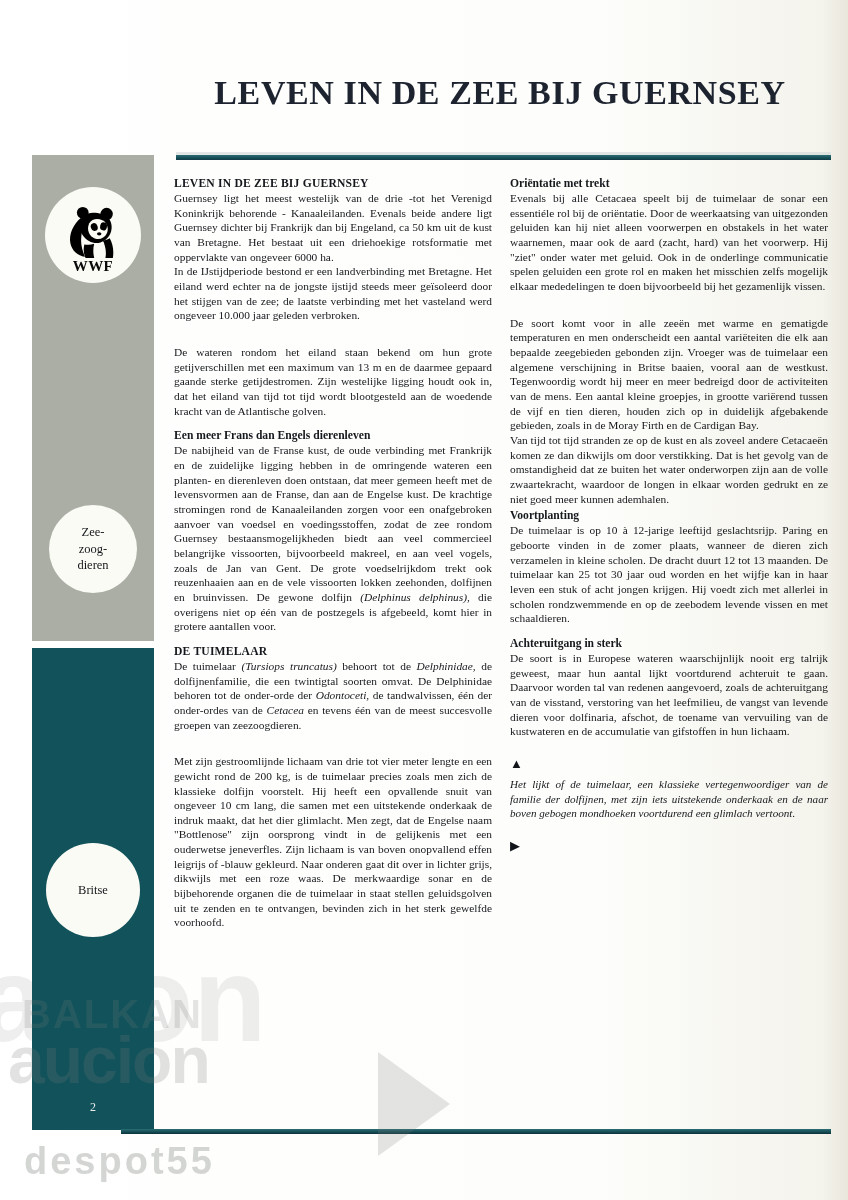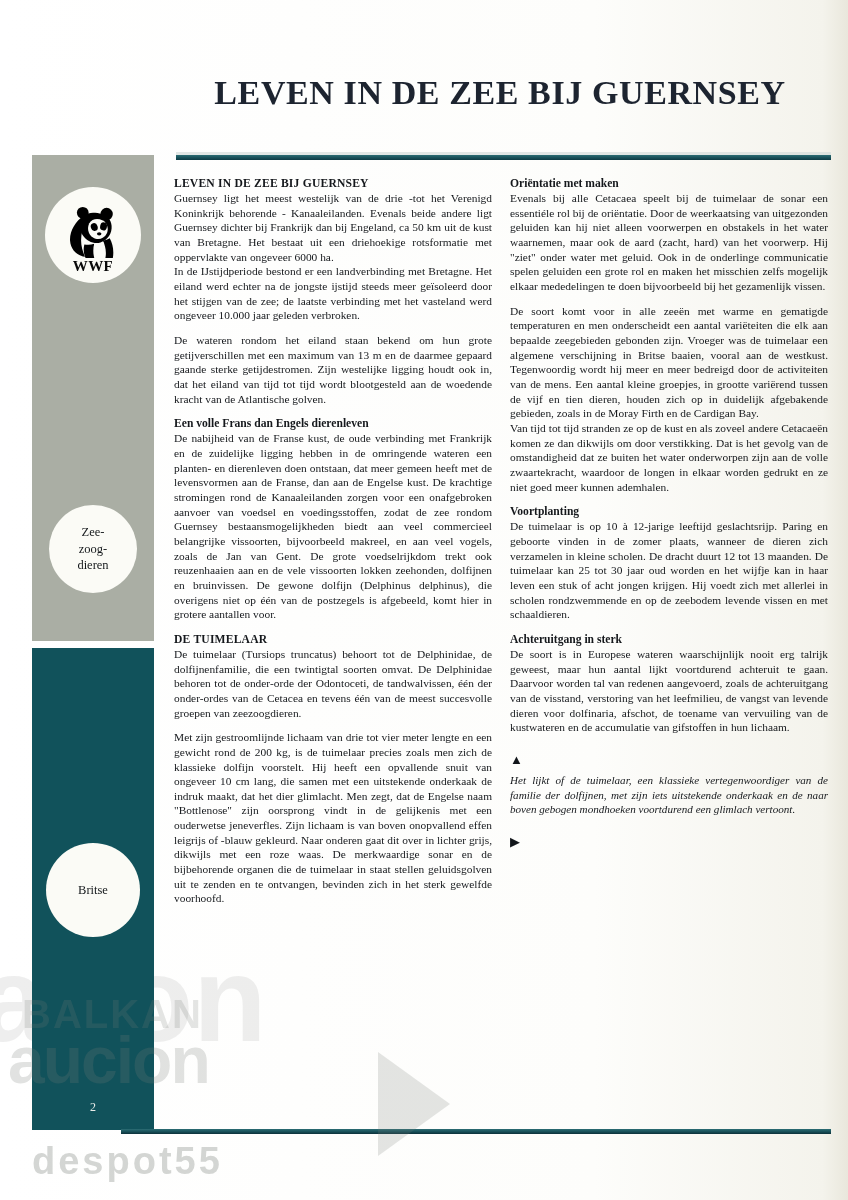--- a/index.html
+++ b/index.html
@@ -100,22 +100,22 @@
 
   .col h3{
     margin:0 0 0 0;
     font-size:11.6px;
     font-weight:bold;
     line-height:1.3;
     text-align:left;
   }
   .col h3.caps{letter-spacing:.2px;}
   .col p{margin:0;text-indent:0;}
-  .col p.gap{margin-top:10px;}
-  .col .i{}
+  .col p.gap{margin-top:22px;}
+  .col .i{font-style:italic;}
 
   
   .cap-marker{
     margin-top:18px;
     font-size:13px;
     line-height:1;
     color:#11151a;
   }
   .caption{
     margin-top:7px;
@@ -129,21 +129,21 @@
   
   .wm{
     position:absolute;pointer-events:none;
     font-family:"Liberation Sans", sans-serif;
     font-weight:bold;
     color:rgba(120,125,120,0.20);
     white-space:nowrap;
   }
   .wm-balkan{left:22px;top:992px;font-size:40px;letter-spacing:2px;}
   .wm-aucion{left:8px;top:1022px;font-size:66px;letter-spacing:-2px;color:rgba(120,125,120,0.22);}
-  .wm-despot{left:32px;top:1140px;font-size:38px;letter-spacing:3px;color:rgba(130,134,128,0.34);}
+  .wm-despot{left:24px;top:1140px;font-size:38px;letter-spacing:3px;color:rgba(130,134,128,0.34);}
   .wm-arrow{
     position:absolute;left:378px;top:1052px;
     width:0;height:0;
     border-top:52px solid transparent;
     border-bottom:52px solid transparent;
     border-left:72px solid rgba(120,125,120,0.20);
     pointer-events:none;
   }
   .wm-station{
     position:absolute;left:-20px;top:930px;
@@ -209,37 +209,37 @@
 
     <div class="page-num">2</div>
   </div>
 
   <div class="col col-left">
     <h3 class="caps">LEVEN IN DE ZEE BIJ GUERNSEY</h3>
     <p>Guernsey ligt het meest westelijk van de drie -tot het Verenigd Koninkrijk behorende - Kanaaleilanden. Evenals beide andere ligt Guernsey dichter bij Frankrijk dan bij Engeland, ca 50 km uit de kust van Bretagne. Het bestaat uit een driehoekige rotsformatie met oppervlakte van ongeveer 6000 ha.</p>
     <p>In de IJstijdperiode bestond er een landverbinding met Bretagne. Het eiland werd echter na de jongste ijstijd steeds meer geïsoleerd door het stijgen van de zee; de laatste verbinding met het vasteland werd ongeveer 10.000 jaar geleden verbroken.</p>
     <p class="gap">De wateren rondom het eiland staan bekend om hun grote getijverschillen met een maximum van 13 m en de daarmee gepaard gaande sterke getijdestromen. Zijn westelijke ligging houdt ook in, dat het eiland van tijd tot tijd wordt blootgesteld aan de woedende kracht van de Atlantische golven.</p>
 
-    <h3 style="margin-top:10px">Een volle Frans dan Engels dierenleven</h3>
+    <h3 style="margin-top:10px">Een meer Frans dan Engels dierenleven</h3>
     <p><span>De nabijheid van de Franse kust, de oude verbinding met Frankrijk en de zuidelijke ligging hebben in de omringende wateren een planten- en dierenleven doen ontstaan, dat meer gemeen heeft met de levensvormen aan de Franse, dan aan de Engelse kust. De krachtige stromingen rond de Kanaaleilanden zorgen voor een onafgebroken aanvoer van voedsel en voedingsstoffen, zodat de zee rondom Guernsey bestaansmogelijkheden biedt aan veel commercieel belangrijke vissoorten, bijvoorbeeld makreel, en aan veel vogels, zoals de Jan van Gent. De grote voedselrijkdom trekt ook reuzenhaaien aan en de vele vissoorten lokken zeehonden, dolfijnen en bruinvissen. De gewone dolfijn </span><span class="i">(Delphinus delphinus)</span><span>, die overigens niet op één van de postzegels is afgebeeld, komt hier in grotere aantallen voor.</span></p>
 
     <h3 class="caps" style="margin-top:10px">DE TUIMELAAR</h3>
     <p><span>De tuimelaar </span><span class="i">(Tursiops truncatus)</span><span> behoort tot de </span><span class="i">Delphinidae</span><span>, de dolfijnenfamilie, die een twintigtal soorten omvat. De Delphinidae behoren tot de onder-orde der </span><span class="i">Odontoceti</span><span>, de tandwalvissen, één der onder-ordes van de </span><span class="i">Cetacea</span><span> en tevens één van de meest succesvolle groepen van zeezoogdieren.</span></p>
 
     <p class="gap">Met zijn gestroomlijnde lichaam van drie tot vier meter lengte en een gewicht rond de 200 kg, is de tuimelaar precies zoals men zich de klassieke dolfijn voorstelt. Hij heeft een opvallende snuit van ongeveer 10 cm lang, die samen met een uitstekende onderkaak de indruk maakt, dat het dier glimlacht. Men zegt, dat de Engelse naam "Bottlenose" zijn oorsprong vindt in de gelijkenis met een ouderwetse jeneverfles. Zijn lichaam is van boven onopvallend effen leigrijs of -blauw gekleurd. Naar onderen gaat dit over in lichter grijs, dikwijls met een roze waas. De merkwaardige sonar en de bijbehorende organen die de tuimelaar in staat stellen geluidsgolven uit te zenden en te ontvangen, bevinden zich in het sterk gewelfde voorhoofd.</p>
   </div>
 
   <div class="col col-right">
-    <h3>Oriëntatie met maken</h3>
+    <h3>Oriëntatie met trekt</h3>
     <p>Evenals bij alle Cetacaea speelt bij de tuimelaar de sonar een essentiéle rol bij de oriëntatie. Door de weerkaatsing van uitgezonden geluiden kan hij niet alleen voorwerpen en obstakels in het water waarnemen, maar ook de aard (zacht, hard) van het voorwerp. Hij "ziet" onder water met geluid. Ook in de onderlinge communicatie spelen geluiden een grote rol en maken het misschien zelfs mogelijk elkaar mededelingen te doen bijvoorbeeld bij het gezamenlijk vissen.</p>
 
     <p class="gap">De soort komt voor in alle zeeën met warme en gematigde temperaturen en men onderscheidt een aantal variëteiten die elk aan bepaalde zeegebieden gebonden zijn. Vroeger was de tuimelaar een algemene verschijning in Britse baaien, vooral aan de westkust. Tegenwoordig wordt hij meer en meer bedreigd door de activiteiten van de mens. Een aantal kleine groepjes, in grootte variërend tussen de vijf en tien dieren, houden zich op in duidelijk afgebakende gebieden, zoals in de Moray Firth en de Cardigan Bay.</p>
     <p>Van tijd tot tijd stranden ze op de kust en als zoveel andere Cetacaeën komen ze dan dikwijls om door verstikking. Dat is het gevolg van de omstandigheid dat ze buiten het water onderworpen zijn aan de volle zwaartekracht, waardoor de longen in elkaar worden gedrukt en ze niet goed meer kunnen ademhalen.</p>
 
-    <h3 style="margin-top:10px">Voortplanting</h3>
+    <h3 style="margin-top:2px">Voortplanting</h3>
     <p>De tuimelaar is op 10 à 12-jarige leeftijd geslachtsrijp. Paring en geboorte vinden in de zomer plaats, wanneer de dieren zich verzamelen in kleine scholen. De dracht duurt 12 tot 13 maanden. De tuimelaar kan 25 tot 30 jaar oud worden en het wijfje kan in haar leven een stuk of acht jongen krijgen. Hij voedt zich met allerlei in scholen rondzwemmende  en op de zeebodem levende vissen en met schaaldieren.</p>
 
     <h3 style="margin-top:10px">Achteruitgang in sterk</h3>
     <p>De soort is in Europese wateren waarschijnlijk nooit erg talrijk geweest, maar hun aantal lijkt voortdurend achteruit te gaan. Daarvoor worden tal van redenen aangevoerd, zoals de achteruitgang van de visstand, verstoring van het leefmilieu, de vangst van levende dieren voor dolfinaria, afschot, de toename van vervuiling van de kustwateren en de accumulatie van gifstoffen in hun lichaam.</p>
 
     <div class="cap-marker">▲</div>
     <div class="caption">Het lijkt of de tuimelaar, een klassieke vertegenwoordiger van de familie der dolfijnen, met zijn iets uitstekende onderkaak en de naar boven gebogen mondhoeken voortdurend een glimlach vertoont.</div>
 
     <div class="cap-marker">▶</div>
   </div>

